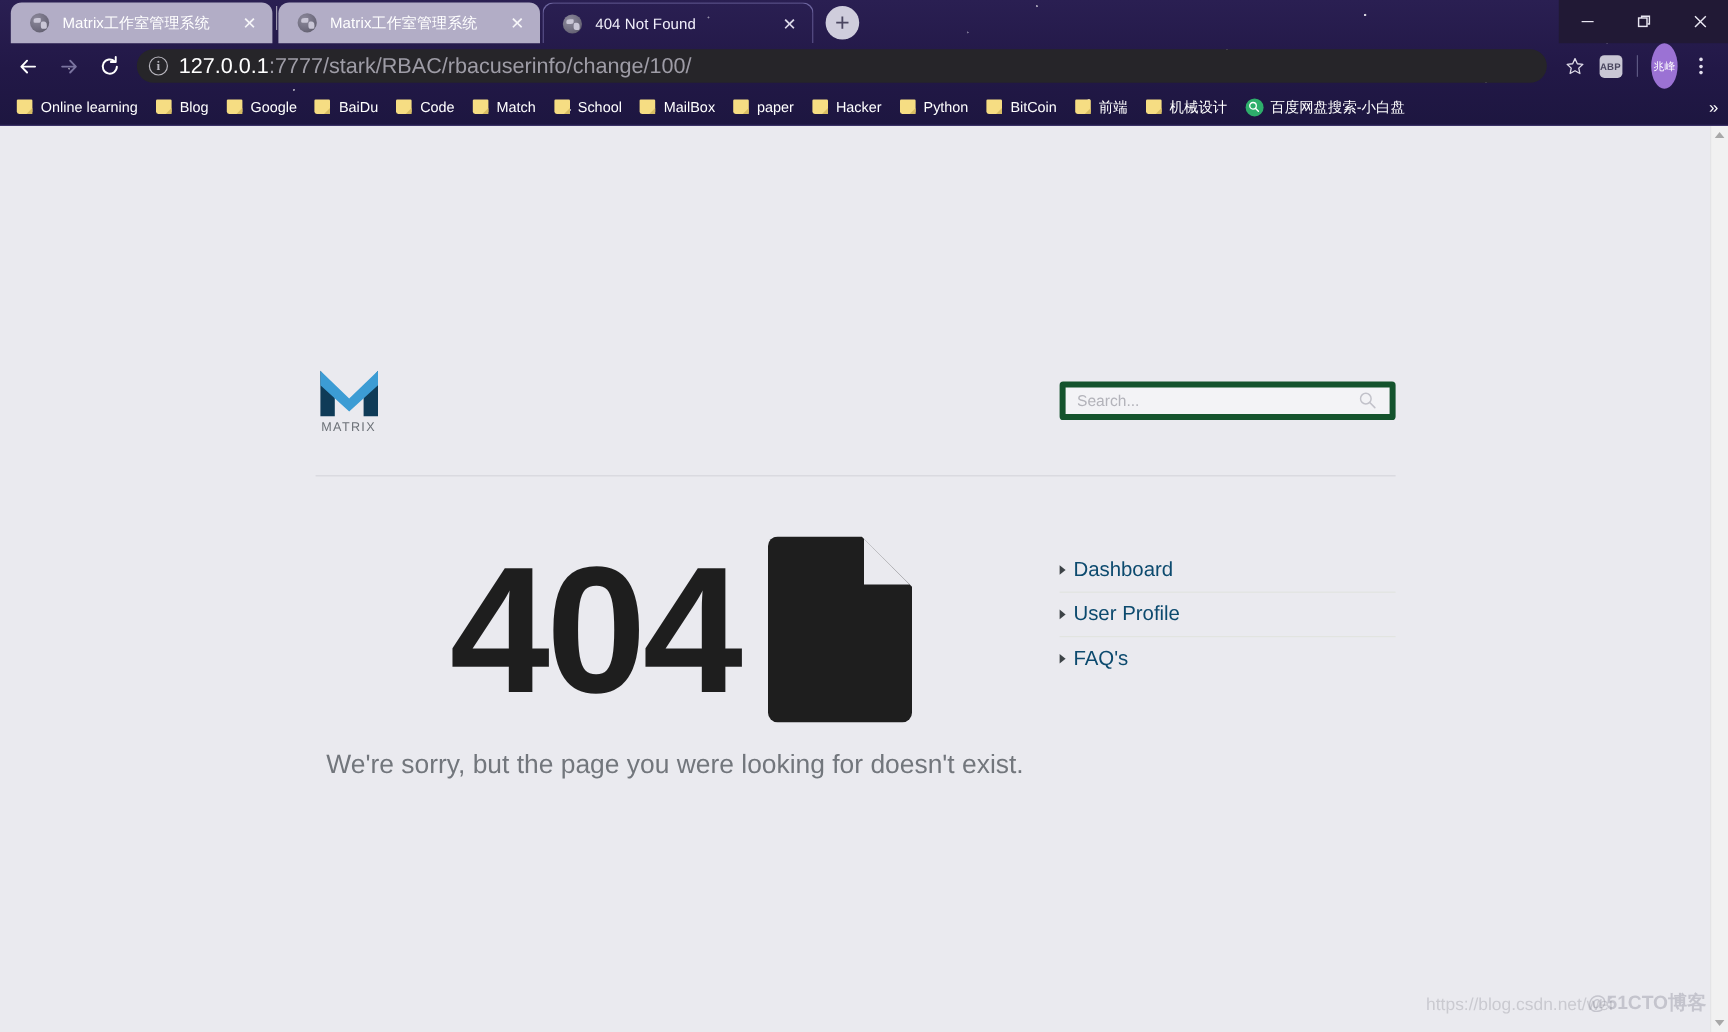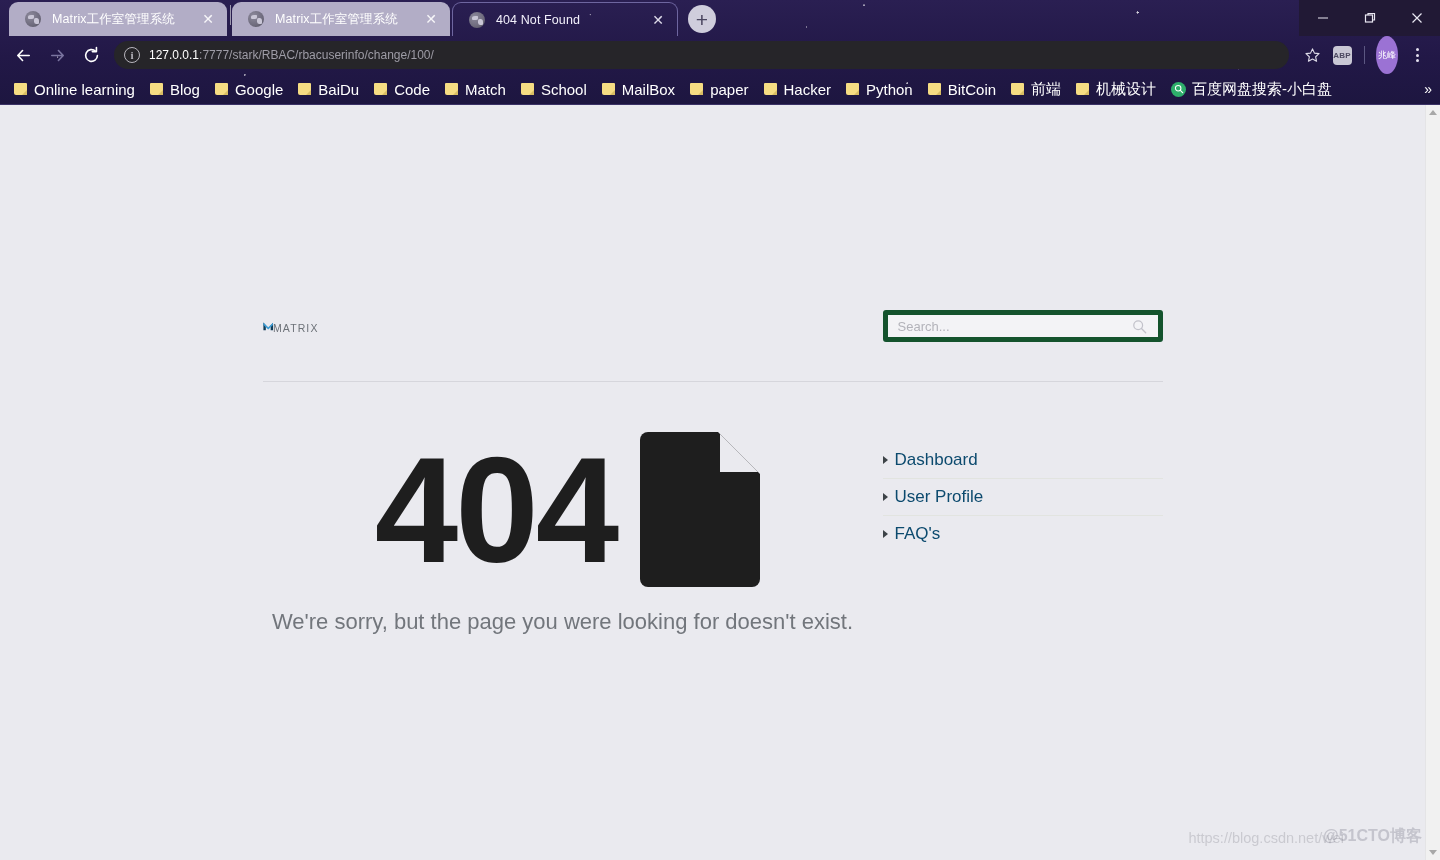--- a/index.html
+++ b/index.html
@@ -149,21 +149,21 @@
   }
   .info-icon {
     width: 16px; height: 16px; flex: 0 0 16px;
     border: 1.3px solid #b7b5bd; border-radius: 50%;
     color: #b7b5bd;
     font-size: 11px; font-weight: bold;
     display: flex; align-items: center; justify-content: center;
     font-family: "Liberation Serif", serif;
     margin-right: 9px;
   }
-  .url { font-size: 12px; color: #9e9ca6; white-space: nowrap; text-align: right; }
+  .url { font-size: 18px; color: #9e9ca6; white-space: nowrap; text-align: right; }
   .url .host { color: #ffffff; }
   .tb-right { display: flex; align-items: center; flex: 0 0 auto; gap: 0; }
   .tb-icon {
     width: 30px; height: 30px;
     display: flex; align-items: center; justify-content: center;
     color: #dedbe8;
   }
   .abp {
     width: 19px; height: 19px; border-radius: 4px;
     background: #c9c7d4; color: #4c4860;
@@ -185,21 +185,21 @@
     height: 30px;
     display: flex; align-items: center;
     padding: 0 4px 0 10px;
     overflow: hidden;
     position: relative;
   }
   .bm {
     display: flex; align-items: center;
     padding: 3px 7px 3px 4px;
     border-radius: 4px;
-    color: #ffffff; font-size: 15px;
+    color: #ffffff; font-size: 12px;
     white-space: nowrap; flex: 0 0 auto;
     margin-right: 4px;
   }
   .folder {
     width: 13px; height: 12px; flex: 0 0 13px; margin-right: 7px;
     background: #f6dd83;
     border-radius: 1px 1px 2px 2px;
     position: relative;
   }
   .folder::after {
@@ -232,21 +232,21 @@
   .container {
     width: 900px;
     margin: 0 auto;
     padding-top: 200px;
   }
   .err-header {
     display: flex; align-items: center; justify-content: space-between;
     padding-bottom: 34px;
     border-bottom: 1px solid #d6d6dc;
   }
-  .logo-wrap { display: flex; align-items: center; width: 56px; }
+  .logo-wrap { display: flex; flex-direction: column; align-items: center; width: 56px; }
   .logo-m { width: 52px; height: 42px; display: block; }
   .logo-text {
     font-size: 10.5px; color: #6d7278; letter-spacing: 1.1px;
     margin-top: 3px; font-family: "Liberation Sans", sans-serif;
   }
   .searchbox {
     width: 280px; height: 32px;
     background: #f3f3f6;
     border: 5px solid #14532d;
     border-radius: 3px;

